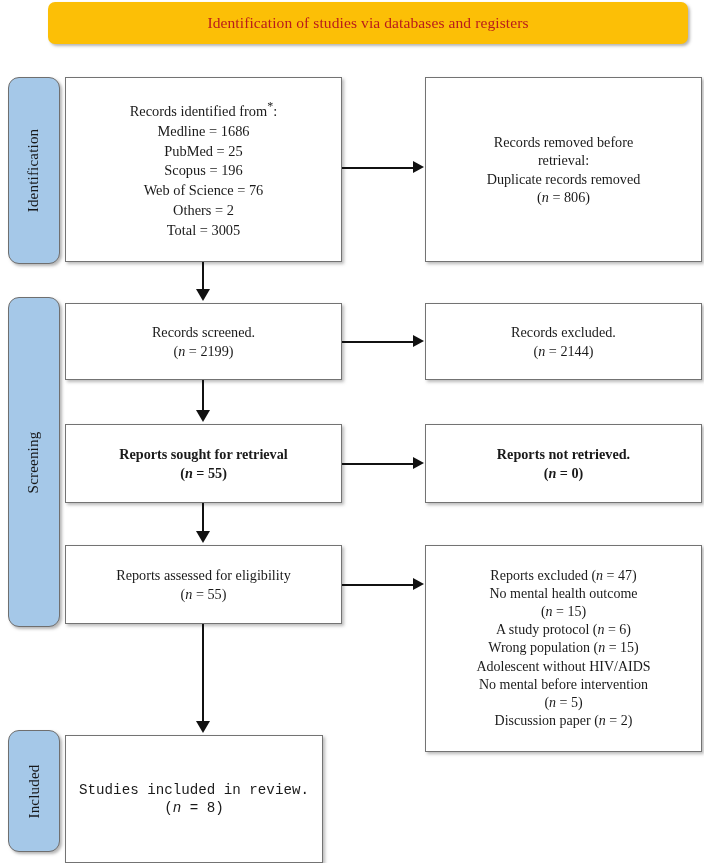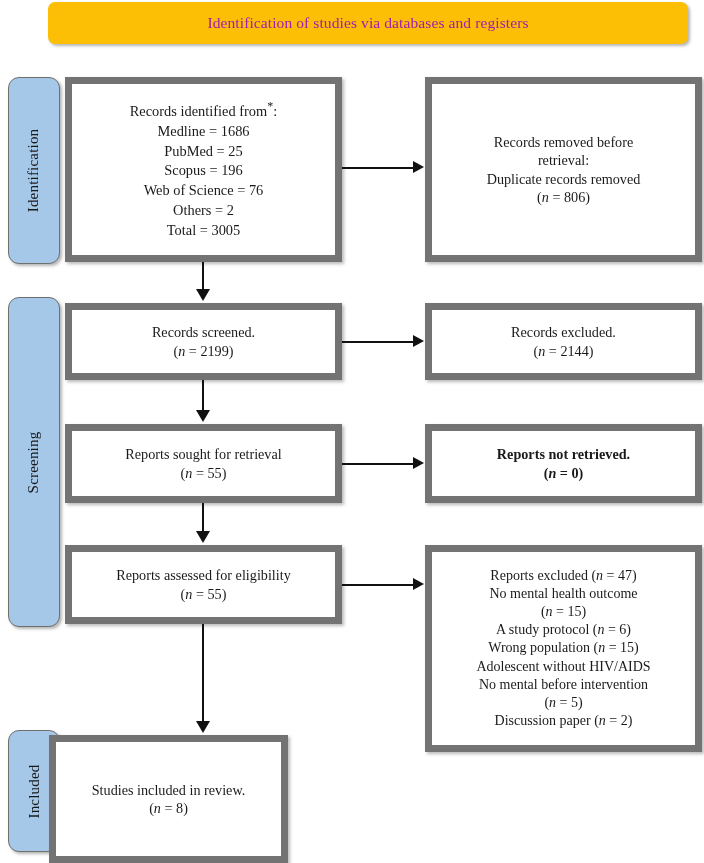--- a/index.html
+++ b/index.html
@@ -32,21 +32,21 @@
     height: 42px;
     background: #fcbf06;
     border-radius: 7px;
     box-shadow: 2px 2px 3px rgba(90,90,90,0.45);
     display: flex;
     align-items: center;
     justify-content: center;
   }
   .banner-text {
     font-size: 15.5px;
-    color: #a21caf;
+    color: #b91c1c;
     letter-spacing: 0.1px;
     white-space: nowrap;
   }
 
   
   .stage {
     position: absolute;
     background: #a5c8e8;
     border: 1px solid #6f6f6f;
     border-radius: 11px;
@@ -63,44 +63,44 @@
     letter-spacing: 0.2px;
   }
   #stage-identification { left: 8px;  top: 77px;  width: 50px; height: 185px; }
   #stage-screening      { left: 8px;  top: 297px; width: 50px; height: 328px; }
   #stage-included       { left: 8px;  top: 730px; width: 50px; height: 120px; }
 
   
   .fbox {
     position: absolute;
     background: #ffffff;
-    border: 7px solid #737373;
+    border: 1px solid #737373;
     box-shadow: 2px 2px 3px rgba(120,120,120,0.5);
     display: flex;
     align-items: center;
     justify-content: center;
     text-align: center;
     box-sizing: border-box;
   }
   .fbox .lines {
     width: 100%;
     padding: 0 6px;
     box-sizing: border-box;
     line-height: 1.30;
     font-size: 14.2px;
   }
   .fbox .lines div { white-space: nowrap; }
   .it { font-style: italic; }
 
   
   #box-identified  { left: 65px; top: 77px;  width: 277px; height: 185px; }
   #box-screened    { left: 65px; top: 303px; width: 277px; height: 77px;  }
-  #box-sought      { left: 65px; top: 424px; width: 277px; height: 79px;  }
+  #box-sought      { left: 65px; top: 424px; width: 277px; height: 79px; font-weight: bold;  }
   #box-assessed    { left: 65px; top: 545px; width: 277px; height: 79px;  }
-  #box-included    { left: 49px; top: 735px; width: 239px; height: 128px; }
+  #box-included    { left: 65px; top: 735px; width: 258px; height: 128px; font-family: Liberation Mono, monospace; }
 
   
   #box-removed     { left: 425px; top: 77px;  width: 277px; height: 185px; }
   #box-excluded    { left: 425px; top: 303px; width: 277px; height: 77px;  }
   #box-notretr     { left: 425px; top: 424px; width: 277px; height: 79px; font-weight: bold;  }
   #box-repexcluded { left: 425px; top: 545px; width: 277px; height: 207px; }
 
   #box-identified .lines { font-size: 14.4px; line-height: 1.38; }
   #box-repexcluded .lines { font-size: 14.0px; line-height: 1.30; }
 

